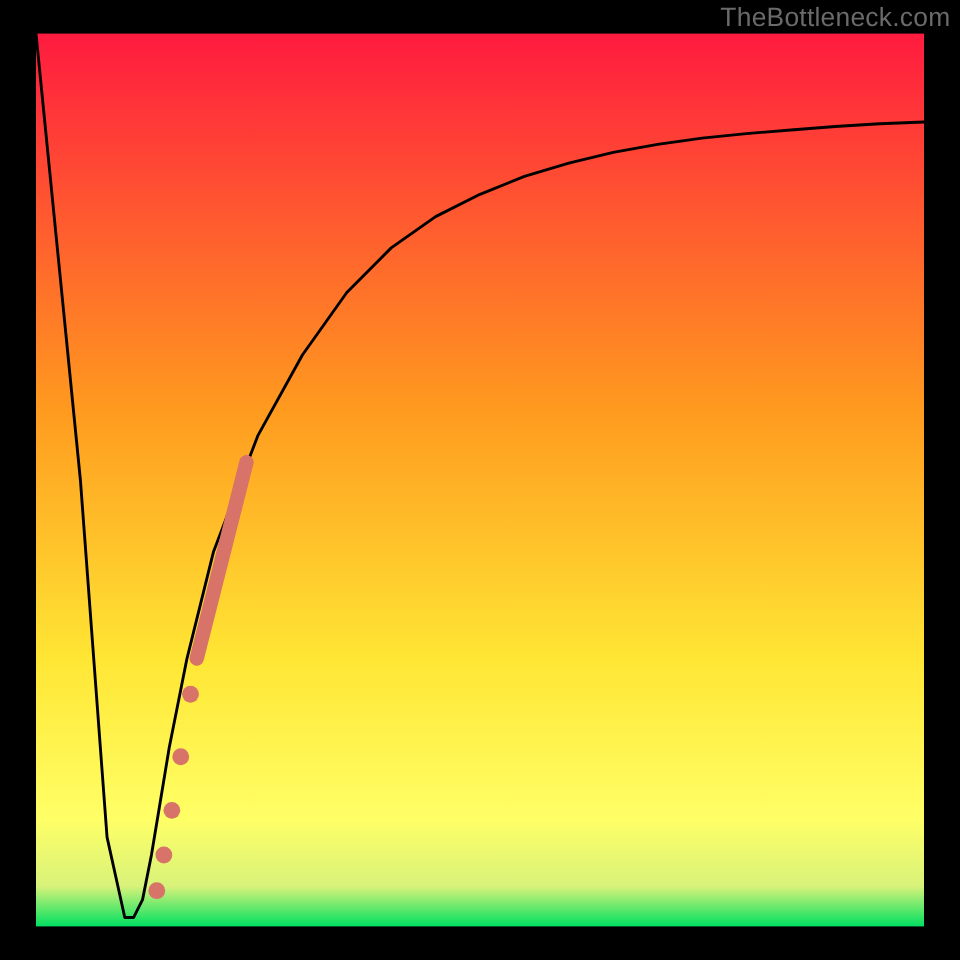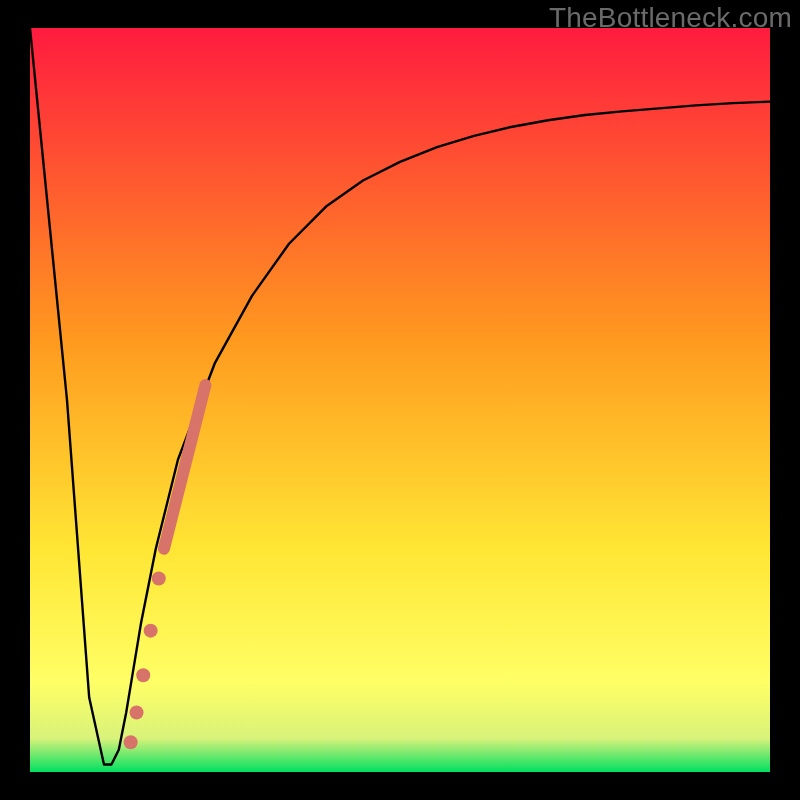--- a/index.html
+++ b/index.html
@@ -17,21 +17,21 @@
   }
   svg {
     display: block;
   }
   .watermark {
     position: absolute;
     top: 2px;
     right: 8px;
     color: #6a6a6a;
     font-family: Arial, Helvetica, sans-serif;
-    font-size: 28px;
+    font-size: 22px;
     letter-spacing: 0.2px;
     user-select: none;
     pointer-events: none;
   }
 </style>
 </head>
 <body>
 
 <div id="chart-container">
   <svg id="chart-svg" width="800" height="800" viewBox="0 0 800 800">

